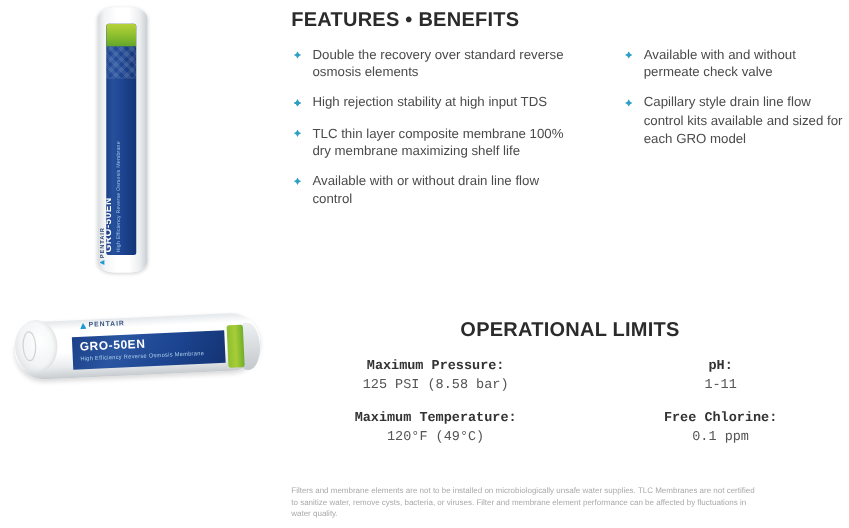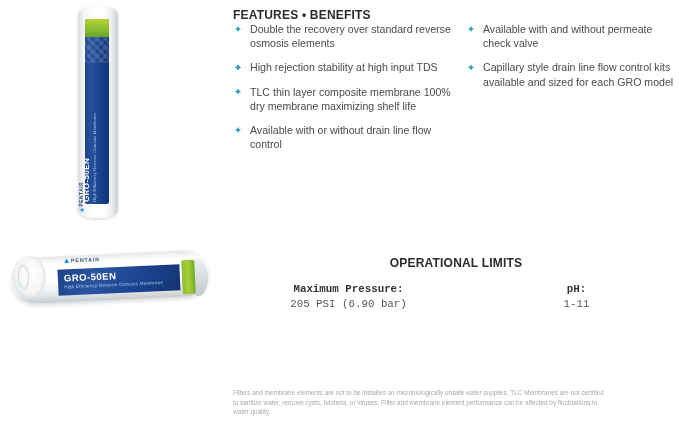--- a/index.html
+++ b/index.html
@@ -246,35 +246,37 @@
   
   .content {
     position: absolute;
     left: 233px;
     top: 0;
     right: 0;
     bottom: 0;
   }
 
   .section-title {
-    font-size: 12px;
+    font-size: 16px;
     font-weight: bold;
     color: #2b2b2b;
     letter-spacing: 0.2px;
     margin: 0;
   }
 
   .features {
     position: absolute;
     left: 0;
     top: 8px;
     right: 0;
   }
   .features-cols {
     display: flex;
+    margin-top: 11px;
+    gap: 32px;
   }
   .col-left { width: 232px; flex: 0 0 232px; }
   .col-right { flex: 1 1 auto; padding-left: 1px; }
 
   ul.bullets {
     list-style: none;
     margin: 0;
     padding: 0;
   }
   ul.bullets li {
@@ -421,27 +423,35 @@
       </div>
     </div>
   </section>
 
   <section class="oplimits">
     <h2 class="section-title">OPERATIONAL LIMITS</h2>
     <div class="spec-grid">
       <div class="spec-col-a">
         <div class="spec-block">
           <div class="spec-label">Maximum Pressure:</div>
-          <div class="spec-value">205 PSI (6.90 bar)</div>
+          <div class="spec-value">125 PSI (8.58 bar)</div>
+        </div>
+        <div class="spec-block">
+          <div class="spec-label">Maximum Temperature:</div>
+          <div class="spec-value">120°F (49°C)</div>
         </div>
       </div>
       <div class="spec-col-b">
         <div class="spec-block">
           <div class="spec-label">pH:</div>
           <div class="spec-value">1-11</div>
         </div>
+        <div class="spec-block">
+          <div class="spec-label">Free Chlorine:</div>
+          <div class="spec-value">0.1 ppm</div>
+        </div>
       </div>
     </div>
   </section>
 
   <p class="disclaimer">Filters and membrane elements are not to be installed on microbiologically unsafe water supplies. TLC Membranes are not certified to sanitize water, remove cysts, bacteria, or viruses. Filter and membrane element performance can be affected by fluctuations in water quality.</p>
 
 </div>
 
 </body></html>

